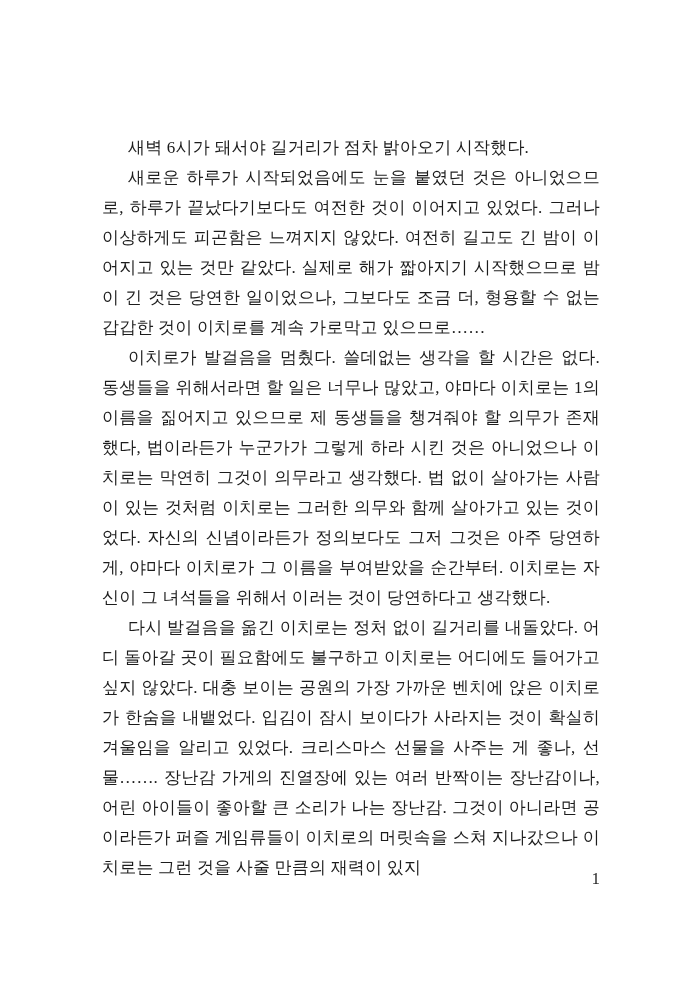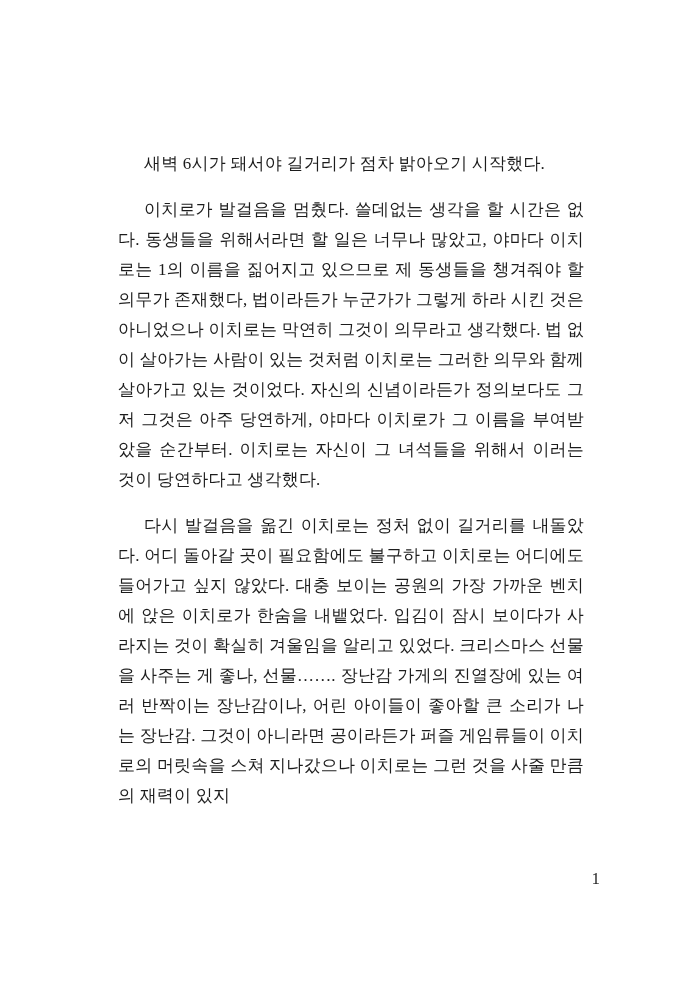--- a/index.html
+++ b/index.html
@@ -21,38 +21,39 @@
     top: 133px;
     width: 498px;
     color: #1c1c1c;
     font-size: 17px;
     line-height: 30px;
     text-align: justify;
     word-break: break-all;
     letter-spacing: 0.2px;
   }
   .text-block p {
-    margin: 16px;
+    margin: 0;
     padding: 0;
     text-indent: 26px;
   }
   .page-number {
     position: absolute;
     top: 864px;
     left: 102px;
     width: 498px;
     text-align: right;
     font-size: 17px;
     line-height: 30px;
     color: #2a2a2a;
   }
 </style>
 </head>
 <body>
 
 <div class="page">
   <div class="text-block">
     <p>새벽 6시가 돼서야 길거리가 점차 밝아오기 시작했다.</p>
+    <p>새로운 하루가 시작되었음에도 눈을 붙였던 것은 아니었으므로, 하루가 끝났다기보다도 여전한 것이 이어지고 있었다. 그러나 이상하게도 피곤함은 느껴지지 않았다. 여전히 길고도 긴 밤이 이어지고 있는 것만 같았다. 실제로 해가 짧아지기 시작했으므로 밤이 긴 것은 당연한 일이었으나, 그보다도 조금 더, 형용할 수 없는 갑갑한 것이 이치로를 계속 가로막고 있으므로……</p>
     <p>이치로가 발걸음을 멈췄다. 쓸데없는 생각을 할 시간은 없다. 동생들을 위해서라면 할 일은 너무나 많았고, 야마다 이치로는 1의 이름을 짊어지고 있으므로 제 동생들을 챙겨줘야 할 의무가 존재했다, 법이라든가 누군가가 그렇게 하라 시킨 것은 아니었으나 이치로는 막연히 그것이 의무라고 생각했다. 법 없이 살아가는 사람이 있는 것처럼 이치로는 그러한 의무와 함께 살아가고 있는 것이었다. 자신의 신념이라든가 정의보다도 그저 그것은 아주 당연하게, 야마다 이치로가 그 이름을 부여받았을 순간부터. 이치로는 자신이 그 녀석들을 위해서 이러는 것이 당연하다고 생각했다.</p>
     <p>다시 발걸음을 옮긴 이치로는 정처 없이 길거리를 내돌았다. 어디 돌아갈 곳이 필요함에도 불구하고 이치로는 어디에도 들어가고 싶지 않았다. 대충 보이는 공원의 가장 가까운 벤치에 앉은 이치로가 한숨을 내뱉었다. 입김이 잠시 보이다가 사라지는 것이 확실히 겨울임을 알리고 있었다. 크리스마스 선물을 사주는 게 좋나, 선물……. 장난감 가게의 진열장에 있는 여러 반짝이는 장난감이나, 어린 아이들이 좋아할 큰 소리가 나는 장난감. 그것이 아니라면 공이라든가 퍼즐 게임류들이 이치로의 머릿속을 스쳐 지나갔으나 이치로는 그런 것을 사줄 만큼의 재력이 있지</p>
   </div>
   <div class="page-number">1</div>
 </div>
 
 </body></html>

